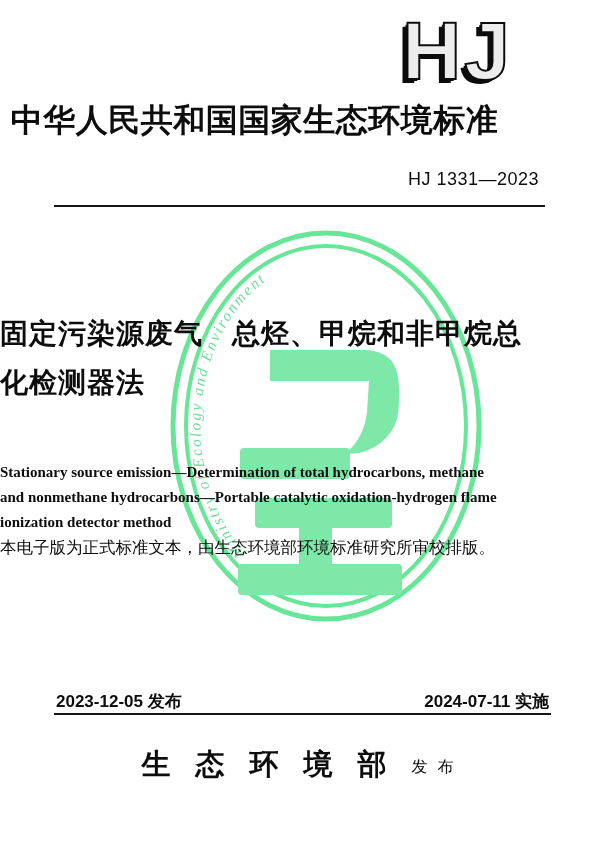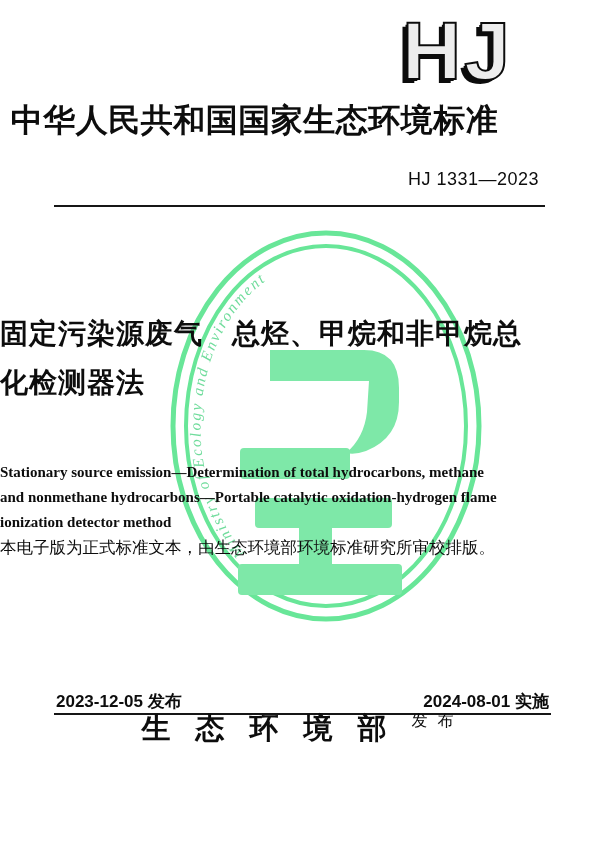--- a/index.html
+++ b/index.html
@@ -87,22 +87,22 @@
     left:56px;top:690px;width:493px;
     display:flex;justify-content:space-between;
     font-size:17px;font-weight:700;
     z-index:3;
   }
   .rule-bottom{
     left:54px;top:713px;width:497px;height:2px;
     background:#161616;z-index:3;
   }
   .issuer-row{
-    top:711px;left:0;width:605px;
-    display:flex;justify-content:center;
+    top:747px;left:0;width:605px;
+    display:flex;justify-content:center;align-items:flex-end;
     z-index:3;
   }
   .issuer-main{
     font-family:"Liberation Serif", serif;
     font-weight:700;
     font-size:29px;
     letter-spacing:25px;
     line-height:1.2;
   }
   .issuer-suffix{
@@ -148,21 +148,21 @@
 <div class="layer title-en">
   <div>Stationary source emission—Determination of total hydrocarbons, methane</div>
   <div>and nonmethane hydrocarbons—Portable catalytic oxidation-hydrogen flame</div>
   <div>ionization detector method</div>
 </div>
 
 <div class="layer note">本电子版为正式标准文本，由生态环境部环境标准研究所审校排版。</div>
 
 <div class="layer date-row">
   <span>2023-12-05 发布</span>
-  <span>2024-08-01 实施</span>
+  <span>2024-07-11 实施</span>
 </div>
 
 <div class="layer rule-bottom"></div>
 
 <div class="layer issuer-row">
   <span class="issuer-main">生态环境部</span>
   <span class="issuer-suffix">发布</span>
 </div>
 
 </body></html>

